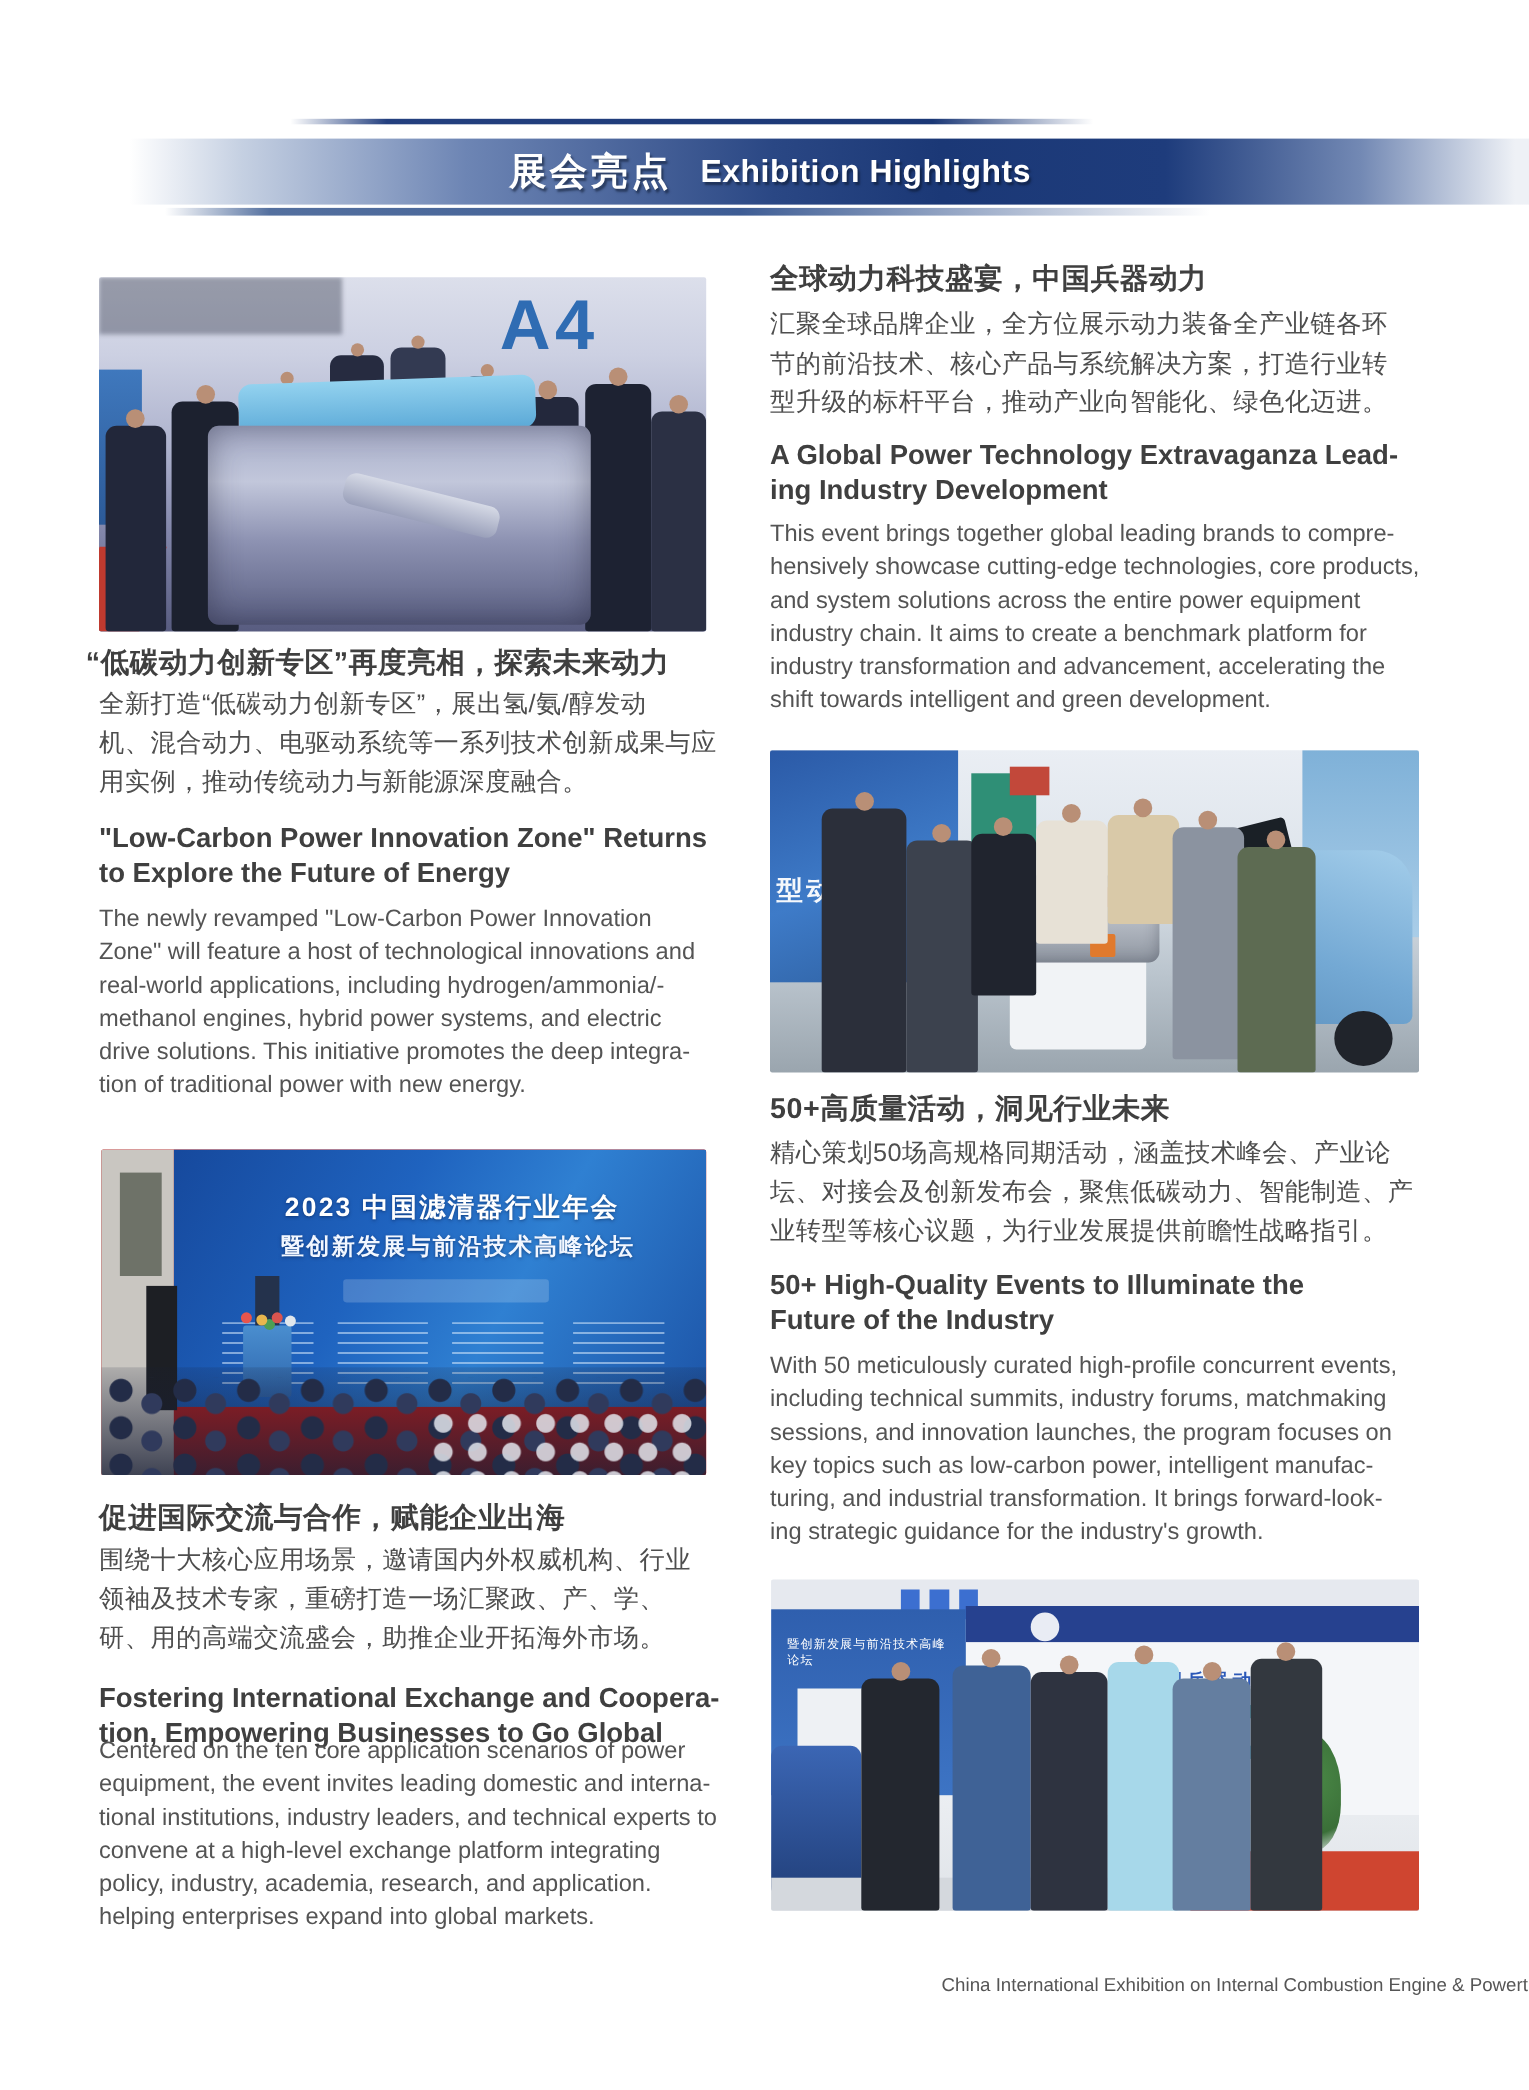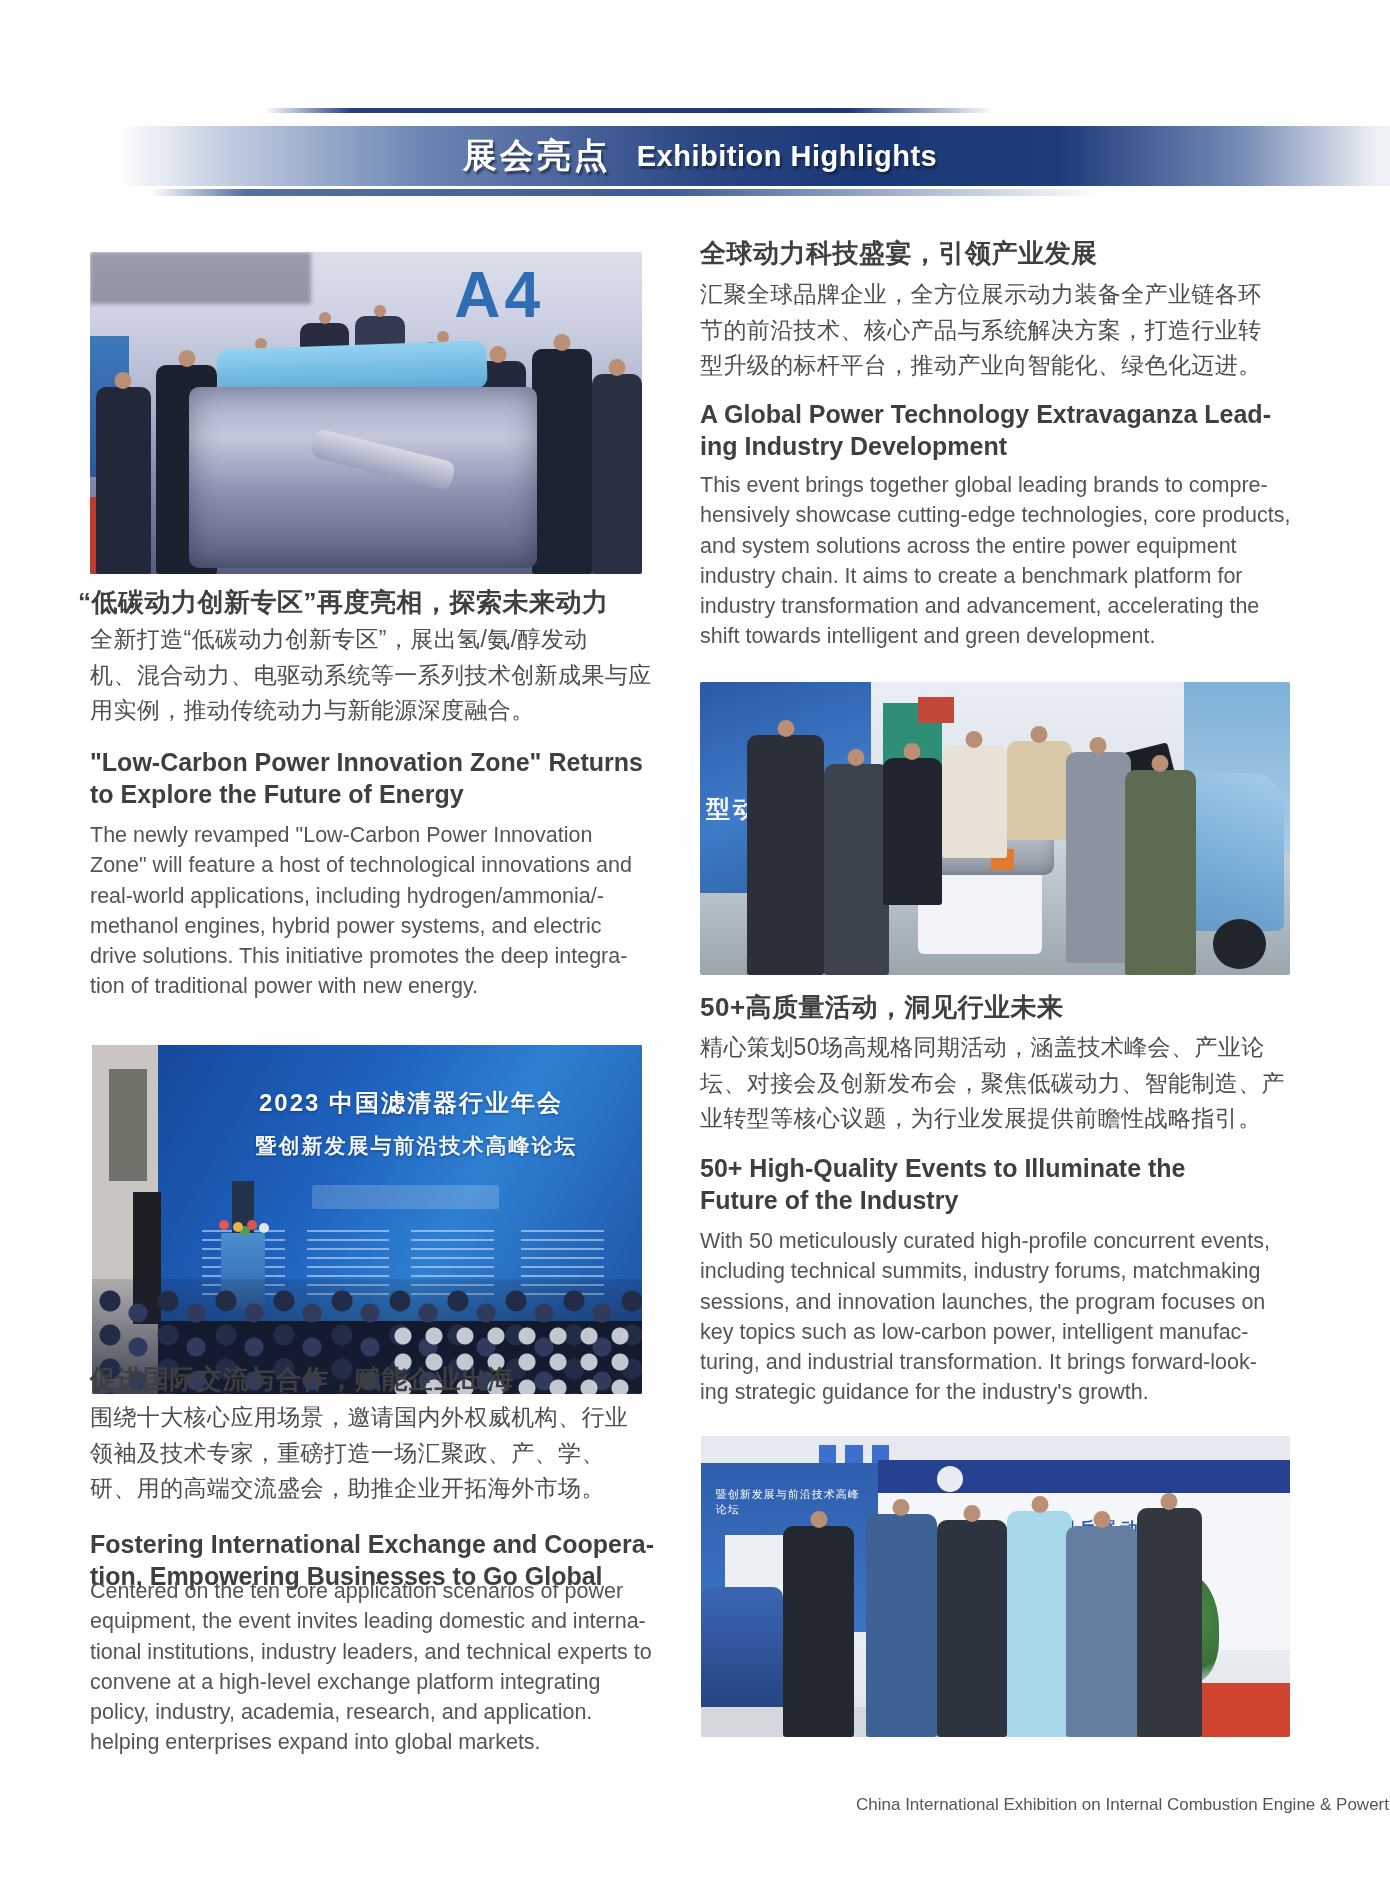--- a/index.html
+++ b/index.html
@@ -151,21 +151,21 @@
 用实例，推动传统动力与新能源深度融合。</div>
   <div class="h-en ml" style="left:90px;top:746px;">"Low-Carbon Power Innovation Zone" Returns
 to Explore the Future of Energy</div>
   <div class="b-en ml" style="left:90px;top:820px;width:620px;">The newly revamped "Low-Carbon Power Innovation
 Zone" will feature a host of technological innovations and
 real-world applications, including hydrogen/ammonia/-
 methanol engines, hybrid power systems, and electric
 drive solutions. This initiative promotes the deep integra-
 tion of traditional power with new energy.</div>
 
-  <div class="photo ph2" style="left:92px;top:1045px;width:550px;height:349px;background:#0f172a;text-decoration:underline;">
+  <div class="photo ph2" style="left:92px;top:1045px;width:550px;height:296px;background:#b91c1c;text-decoration:underline;">
     <div class="ab backdrop"></div>
     <div class="ab graywall"></div>
     <div class="ab vent"></div>
     <div class="ab tower"></div>
     <div class="ab t1">2023 中国滤清器行业年会</div>
     <div class="ab t2">暨创新发展与前沿技术高峰论坛</div>
     <div class="ab band"></div>
     <div class="ab cols" style="left:20%;"></div>
     <div class="ab cols" style="left:39%;"></div>
     <div class="ab cols" style="left:58%;"></div>
@@ -184,21 +184,21 @@
 研、用的高端交流盛会，助推企业开拓海外市场。</div>
   <div class="h-en ml" style="left:90px;top:1528px;">Fostering International Exchange and Coopera-
 tion, Empowering Businesses to Go Global</div>
   <div class="b-en ml" style="left:90px;top:1553px;width:620px;margin-top:23px;">Centered on the ten core application scenarios of power
 equipment, the event invites leading domestic and interna-
 tional institutions, industry leaders, and technical experts to
 convene at a high-level exchange platform integrating
 policy, industry, academia, research, and application.
 helping enterprises expand into global markets.</div>
 
-  <div class="h-cn" style="left:700px;top:236px;">全球动力科技盛宴，引领产业发展</div>
+  <div class="h-cn" style="left:700px;top:236px;">全球动力科技盛宴，中国兵器动力</div>
   <div class="b-cn ml" style="left:700px;top:277px;width:640px;">汇聚全球品牌企业，全方位展示动力装备全产业链各环
 节的前沿技术、核心产品与系统解决方案，打造行业转
 型升级的标杆平台，推动产业向智能化、绿色化迈进。</div>
   <div class="h-en ml" style="left:700px;top:398px;">A Global Power Technology Extravaganza Lead-
 ing Industry Development</div>
   <div class="b-en ml" style="left:700px;top:470px;width:640px;">This event brings together global leading brands to compre-
 hensively showcase cutting-edge technologies, core products,
 and system solutions across the entire power equipment
 industry chain. It aims to create a benchmark platform for
 industry transformation and advancement, accelerating the

